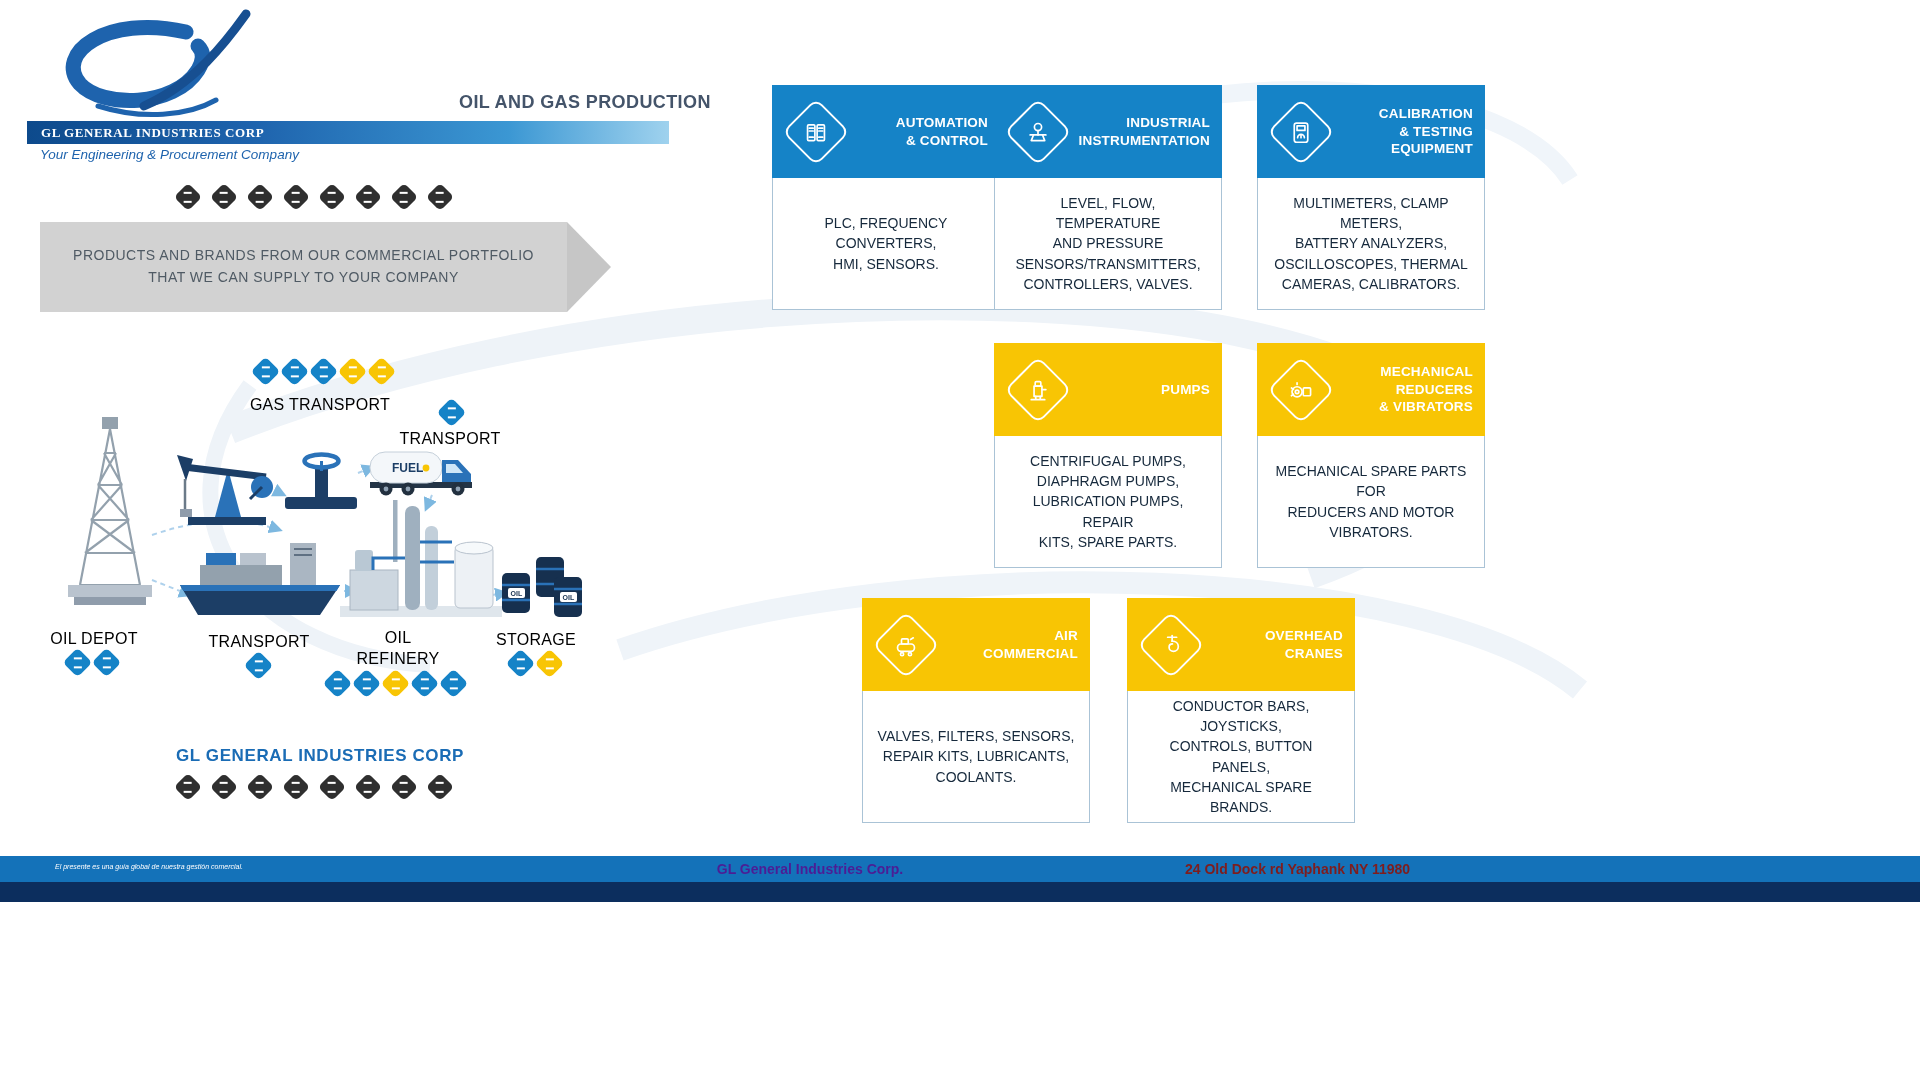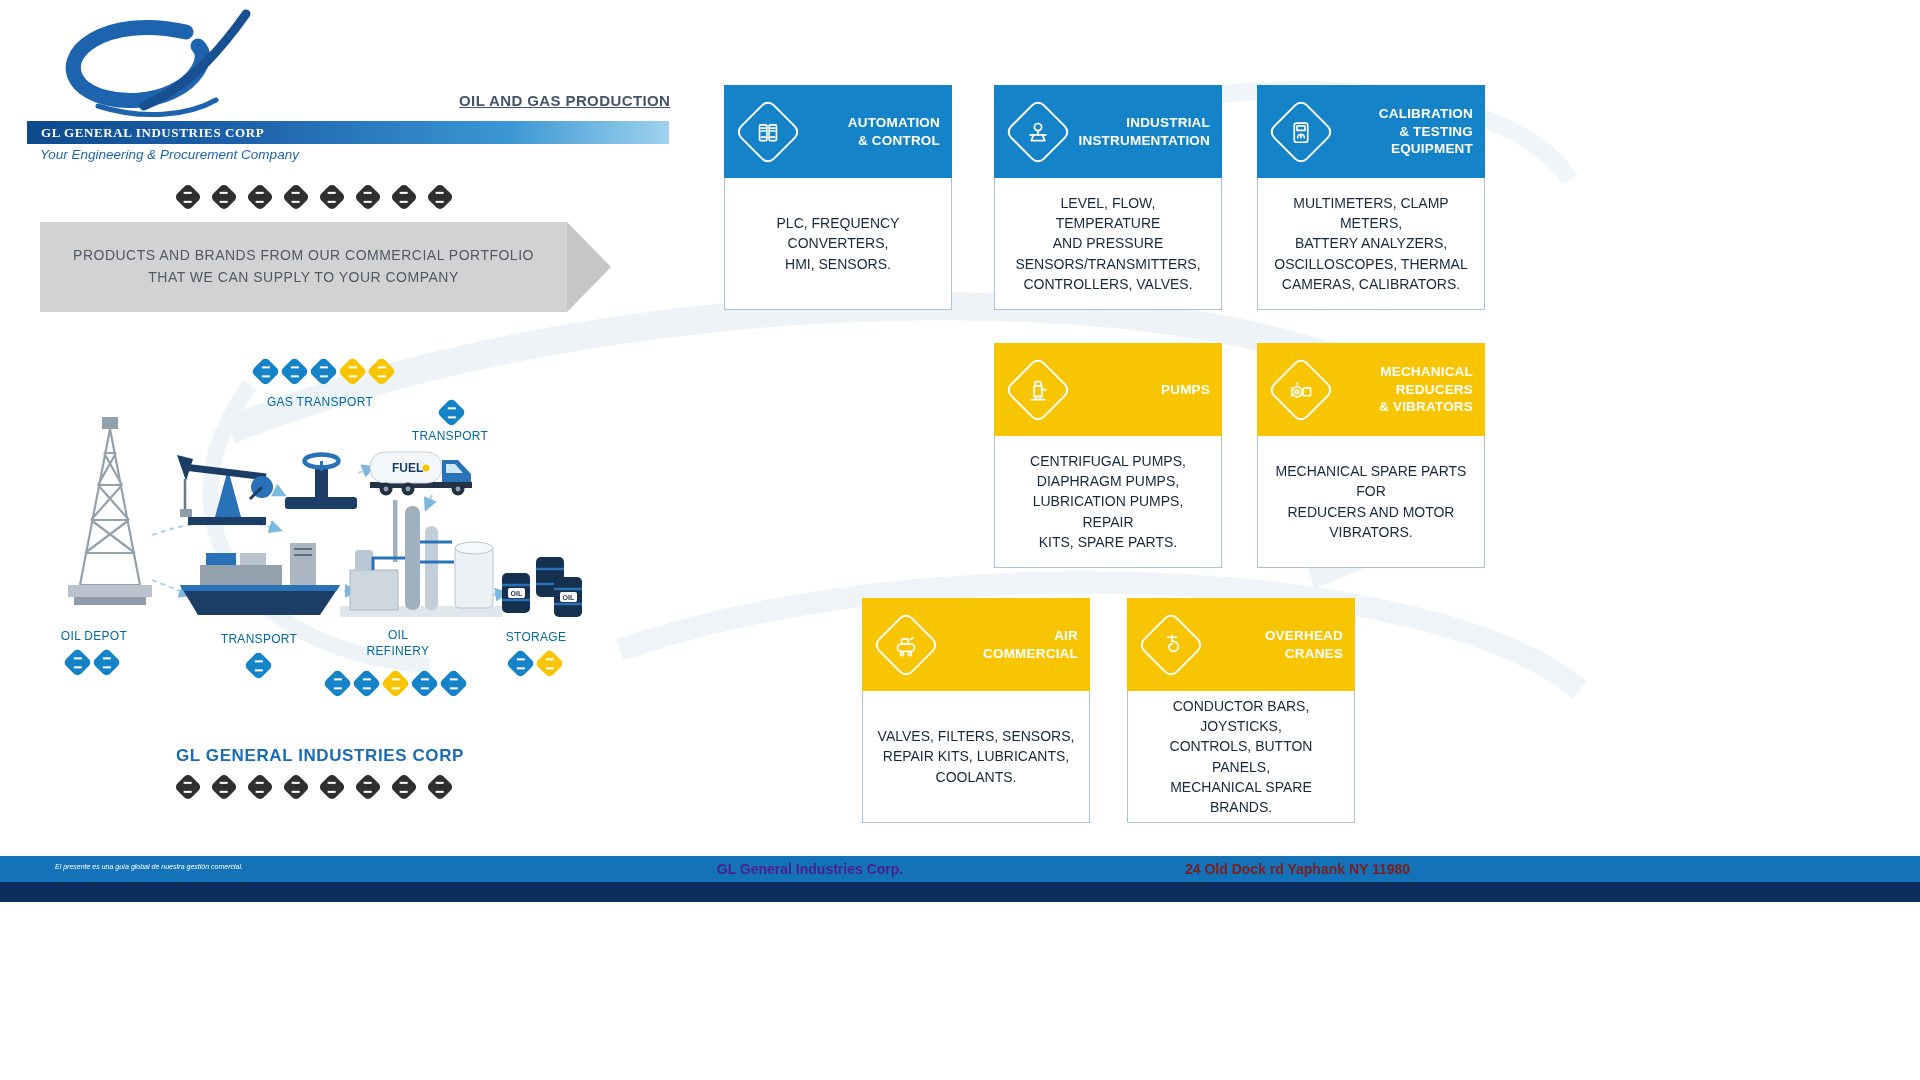--- a/index.html
+++ b/index.html
@@ -12,22 +12,22 @@
   .watermark{z-index:0;}
 
   
   .logo{position:absolute;left:36px;top:8px;width:224px;height:112px;}
   .company-bar{position:absolute;left:27px;top:121px;width:642px;height:23px;line-height:23px;
     background:linear-gradient(90deg,#0d4a8c 0%,#1e63ad 35%,#3b97d3 75%,#9fd2ee 100%);
     color:#fff;font-family:"Liberation Serif", serif;font-weight:bold;font-size:13px;
     letter-spacing:.6px;padding-left:14px;box-sizing:border-box;}
   .tagline{position:absolute;left:40px;top:147px;font-family:Liberation Sans, sans-serif;
     font-style:italic;font-size:13.5px;color:var(--logo_blue,#1e63ad);}
-  .page-title{position:absolute;left:459px;top:92px;font-size:15px;font-weight:bold;
-    color:#44546a;letter-spacing:.4px;text-decoration:underline;}
+  .page-title{position:absolute;left:459px;top:92px;font-size:18px;font-weight:bold;
+    color:#44546a;letter-spacing:.4px;}
 
   
   .iconstrip{position:absolute;display:flex;gap:16px;}
   .dm{width:20px;height:20px;border-radius:5px;transform:rotate(45deg);
       display:inline-flex;align-items:center;justify-content:center;background:#2f2f2f;flex:none;}
   .dm i{display:block;width:8px;height:7px;border-top:2px solid #fff;border-bottom:2px solid #fff;
       transform:rotate(-45deg);}
   .dm.blue{background:var(--blue,#1583c7);}
   .dm.yellow{background:var(--yellow,#f9c606);}
   .dm.dark{background:#2f2f2f;}
@@ -35,21 +35,21 @@
   
   .banner{position:absolute;left:40px;top:222px;width:527px;height:90px;background:var(--banner_gray,#d2d2d2);
     display:flex;align-items:center;justify-content:center;text-align:center;
     font-size:14px;color:#4f5a64;letter-spacing:.5px;white-space:pre-line;line-height:1.55;}
   .banner::after{content:"";position:absolute;right:-44px;top:0;width:0;height:0;
     border-top:45px solid transparent;border-bottom:45px solid transparent;
     border-left:44px solid #c6c6c6;}
 
   
   .diagram{position:absolute;left:40px;top:345px;width:580px;height:362px;}
-  .diag-label{position:absolute;text-align:center;font-size:12px;color:#0369a1;
+  .diag-label{position:absolute;text-align:center;font-size:16px;color:#000000;
     letter-spacing:.3px;white-space:pre-line;line-height:1.3;}
   .cluster{position:absolute;display:flex;gap:8px;}
   .cluster .dm{width:21px;height:21px;}
   .diagram-caption{position:absolute;left:150px;top:746px;width:340px;text-align:center;
     font-size:17px;font-weight:bold;color:var(--heading_blue,#1a6cb5);letter-spacing:.6px;}
 
   
   .card{position:absolute;width:228px;}
   .card-header{height:93px;display:flex;align-items:center;padding:0 12px;box-sizing:border-box;color:#fff;}
   .card.blue .card-header{background:var(--blue,#1583c7);}
@@ -327,21 +327,21 @@
           <i></i>
         </span>
         <span class="dm dark">
           <i></i>
         </span>
         <span class="dm dark">
           <i></i>
         </span>
       </div>
 
-    <div class="card blue" style="left:724px;top:85px;">
+    <div class="card blue" style="left:772px;top:85px;">
       <div class="card-header">
         <span class="hdm">
           <svg viewBox="0 0 24 24">
               <rect x="4.5" y="5" width="6.5" height="14" rx="1"></rect>
               <rect x="13" y="5" width="6.5" height="14" rx="1"></rect>
               <path d="M6 8h3.5M6 10.5h3.5M14.5 8h3.5M14.5 10.5h3.5M6 16h3.5M14.5 16h3.5"></path>
             </svg>
         </span>
         <span class="card-title">AUTOMATION
 &amp; CONTROL</span>

